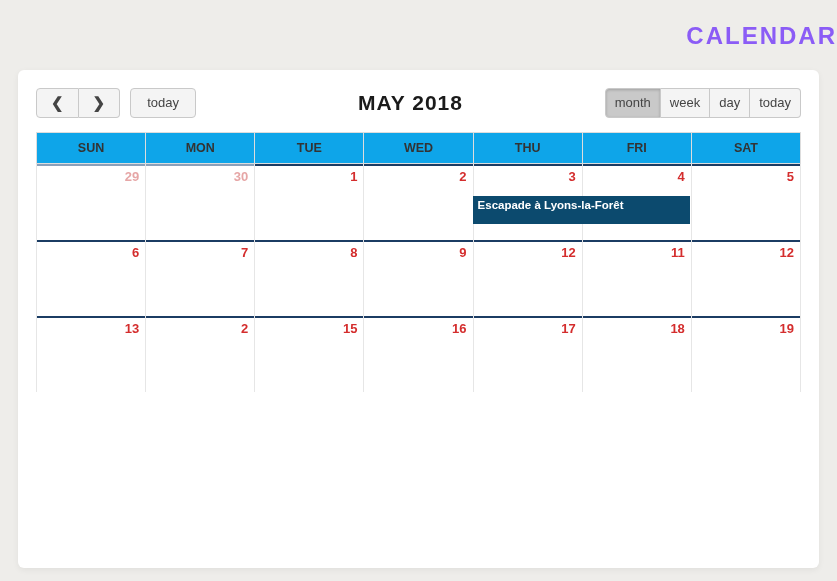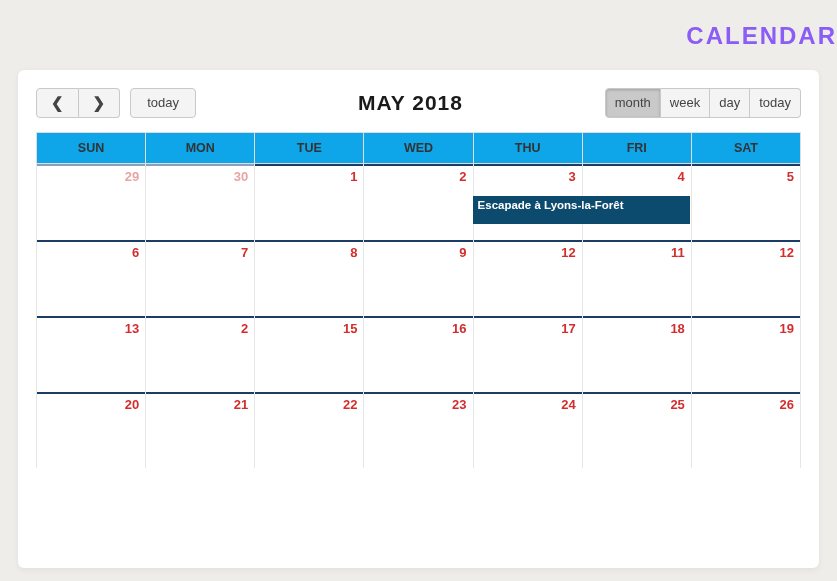--- a/index.html
+++ b/index.html
@@ -139,40 +139,17 @@
             <td>
               <div class="daynum">17</div>
             </td>
             <td>
               <div class="daynum">18</div>
             </td>
             <td>
               <div class="daynum">19</div>
             </td>
           </tr>
-          <tr>
-            <td>
-              <div class="daynum">20</div>
-            </td>
-            <td>
-              <div class="daynum">21</div>
-            </td>
-            <td>
-              <div class="daynum">22</div>
-            </td>
-            <td>
-              <div class="daynum">23</div>
-            </td>
-            <td>
-              <div class="daynum">24</div>
-            </td>
-            <td>
-              <div class="daynum">25</div>
-            </td>
-            <td>
-              <div class="daynum">26</div>
-            </td>
-          </tr>
         </tbody>
     </table>
 
   </div>
 </div>
 
 </body></html>

